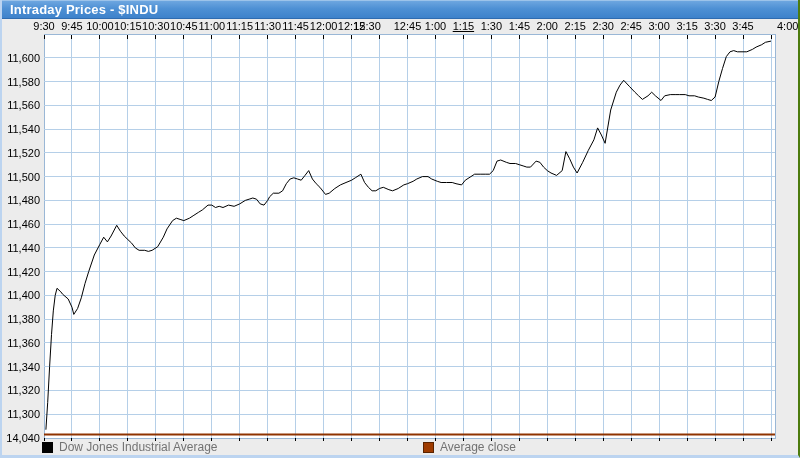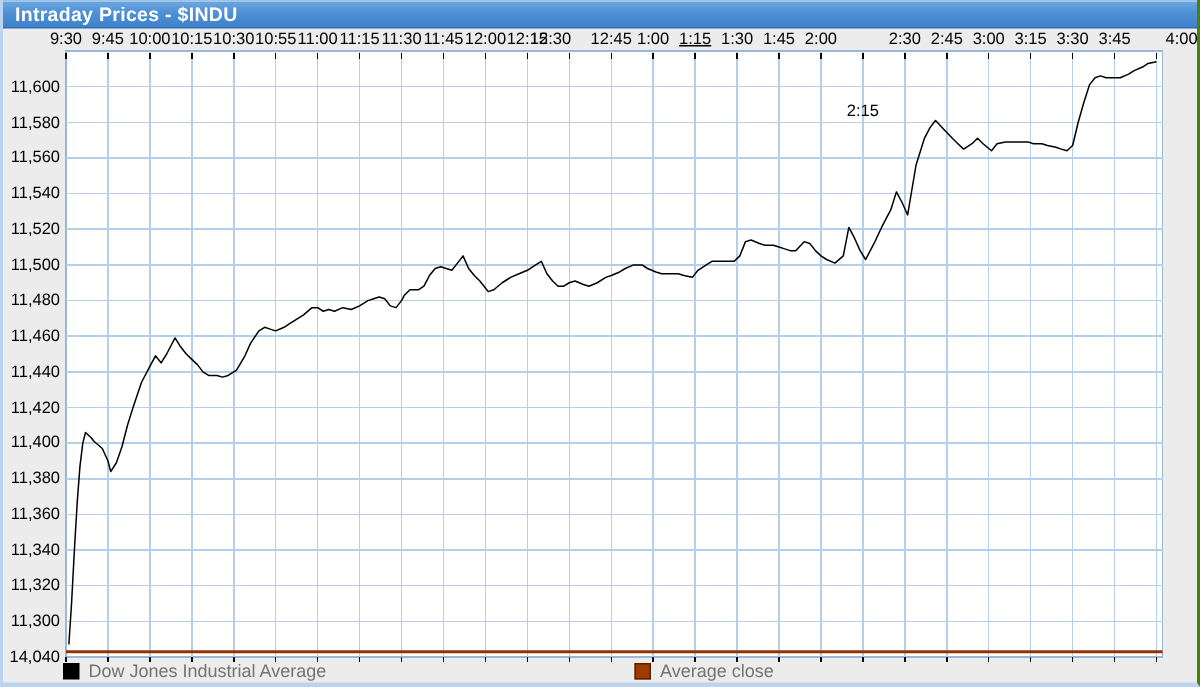--- a/index.html
+++ b/index.html
@@ -141,35 +141,35 @@
       <line x1="42" y1="434.43529411764706" x2="773" y2="434.43529411764706" stroke="#8f3300" stroke-width="2"></line>
       <polyline points="43.9,429.7 45.7,402.4 47.6,366.7 49.5,334.6 51.3,310.9 53.2,295.4 55.0,288.3 58.8,291.8 60.6,294.2 66.2,299.0 70.0,307.3 71.8,314.4 75.6,308.5 79.3,297.8 83.0,283.5 86.7,271.6 92.3,255.0 97.9,244.3 101.7,237.2 105.4,241.9 109.1,236.0 114.7,225.3 118.4,231.2 122.2,236.0 125.9,239.6 129.6,243.1 133.3,247.9 137.1,250.3 142.7,250.3 146.4,251.4 150.1,250.3 155.7,246.7 161.3,237.2 165.0,228.9 170.6,220.6 174.4,218.2 178.1,219.4 181.8,220.6 187.4,218.2 191.1,215.8 196.7,212.2 200.4,209.9 206.0,205.1 209.8,205.1 213.5,207.5 217.2,206.3 221.0,207.5 226.5,205.1 232.1,206.3 237.7,203.9 243.3,200.4 247.1,199.2 250.8,198.0 254.5,199.2 258.2,203.9 262.0,205.1 265.7,200.4 267.6,196.8 271.3,193.2 276.9,193.2 280.6,190.8 284.3,183.7 288.1,179.0 291.8,177.8 295.5,179.0 299.2,180.2 303.0,175.4 306.7,170.6 310.4,179.0 314.2,183.7 317.9,187.3 321.6,192.0 323.5,194.4 327.2,193.2 332.8,188.5 338.4,184.9 344.0,182.5 349.6,180.2 353.3,177.8 358.9,174.2 362.6,182.5 366.4,187.3 370.1,190.8 373.8,190.8 377.5,188.5 381.3,187.3 386.9,189.7 390.6,190.8 396.2,188.5 401.8,184.9 405.5,183.7 411.1,181.3 414.8,179.0 420.4,176.6 426.0,176.6 429.7,179.0 435.3,181.3 439.1,182.5 444.6,182.5 450.2,182.5 454.0,183.7 459.6,184.9 463.3,180.2 468.9,176.6 472.6,174.2 478.2,174.2 483.8,174.2 487.5,174.2 491.2,170.6 495.0,161.1 498.7,160.0 504.3,162.3 508.0,163.5 513.6,163.5 517.3,164.7 521.1,165.9 524.8,167.1 528.5,167.1 534.1,161.1 537.9,162.3 541.6,167.1 545.3,170.6 549.0,173.0 554.6,175.4 560.2,170.6 563.9,151.6 567.7,158.8 571.4,167.1 575.1,173.0 580.7,162.3 586.3,150.4 591.9,139.8 595.6,127.9 599.4,135.0 603.1,143.3 608.7,110.0 614.3,92.2 618.0,85.1 621.7,80.3 627.3,86.3 632.9,92.2 636.6,95.8 640.4,99.4 646.0,95.8 649.7,92.2 653.4,95.8 659.0,100.5 662.7,95.8 668.3,94.6 673.9,94.6 677.7,94.6 683.3,94.6 687.0,95.8 692.6,95.8 696.3,97.0 701.9,98.2 705.6,99.4 709.3,100.5 713.1,97.0 716.8,81.5 720.5,68.5 724.3,56.6 728.0,51.8 731.7,50.6 735.4,51.8 741.0,51.8 744.8,51.8 750.4,49.4 754.1,47.1 759.7,44.7 763.4,42.3 769.0,41.1" fill="none" stroke="#000000" stroke-width="1" stroke-linejoin="round"></polyline>
     </svg>
 
   <div id="xlabels">
       <div class="xlabel" style="left: 20px; top: 20px;">9:30</div>
       <div class="xlabel" style="left: 47.9615px; top: 20px;">9:45</div>
       <div class="xlabel" style="left: 75.9231px; top: 20px;">10:00</div>
       <div class="xlabel" style="left: 103.885px; top: 20px;">10:15</div>
       <div class="xlabel" style="left: 131.846px; top: 20px;">10:30</div>
-      <div class="xlabel" style="left: 159.808px; top: 20px;">10:55</div>
+      <div class="xlabel" style="left: 159.808px; top: 20px;">10:45</div>
       <div class="xlabel" style="left: 187.769px; top: 20px;">11:00</div>
       <div class="xlabel" style="left: 215.731px; top: 20px;">11:15</div>
       <div class="xlabel" style="left: 243.692px; top: 20px;">11:30</div>
       <div class="xlabel" style="left: 271.654px; top: 20px;">11:45</div>
       <div class="xlabel" style="left: 299.615px; top: 20px;">12:00</div>
       <div class="xlabel" style="left: 327.577px; top: 20px;">12:15</div>
       <div class="xlabel" style="left: 343px; top: 20px;">12:30</div>
       <div class="xlabel" style="left: 383.5px; top: 20px;">12:45</div>
       <div class="xlabel" style="left: 411.462px; top: 20px;">1:00</div>
       <div class="xlabel" style="left: 439.423px; top: 20px; text-decoration: underline;">1:15</div>
       <div class="xlabel" style="left: 467.385px; top: 20px;">1:30</div>
       <div class="xlabel" style="left: 495.346px; top: 20px;">1:45</div>
       <div class="xlabel" style="left: 523.308px; top: 20px;">2:00</div>
-      <div class="xlabel" style="left: 551.269px; top: 20px; margin-top: 48px;">2:15</div>
+      <div class="xlabel" style="left: 551.269px; top: 20px;">2:15</div>
       <div class="xlabel" style="left: 579.231px; top: 20px;">2:30</div>
       <div class="xlabel" style="left: 607.192px; top: 20px;">2:45</div>
       <div class="xlabel" style="left: 635.154px; top: 20px;">3:00</div>
       <div class="xlabel" style="left: 663.115px; top: 20px;">3:15</div>
       <div class="xlabel" style="left: 691.077px; top: 20px;">3:30</div>
       <div class="xlabel" style="left: 719.038px; top: 20px;">3:45</div>
       <div class="xlabel" style="left: 747px; top: 20px; padding-left: 28px;">4:00</div>
     </div>
   <div id="ylabels">
       <div class="ylabel" style="top: 51.7647px;">11,600</div>

